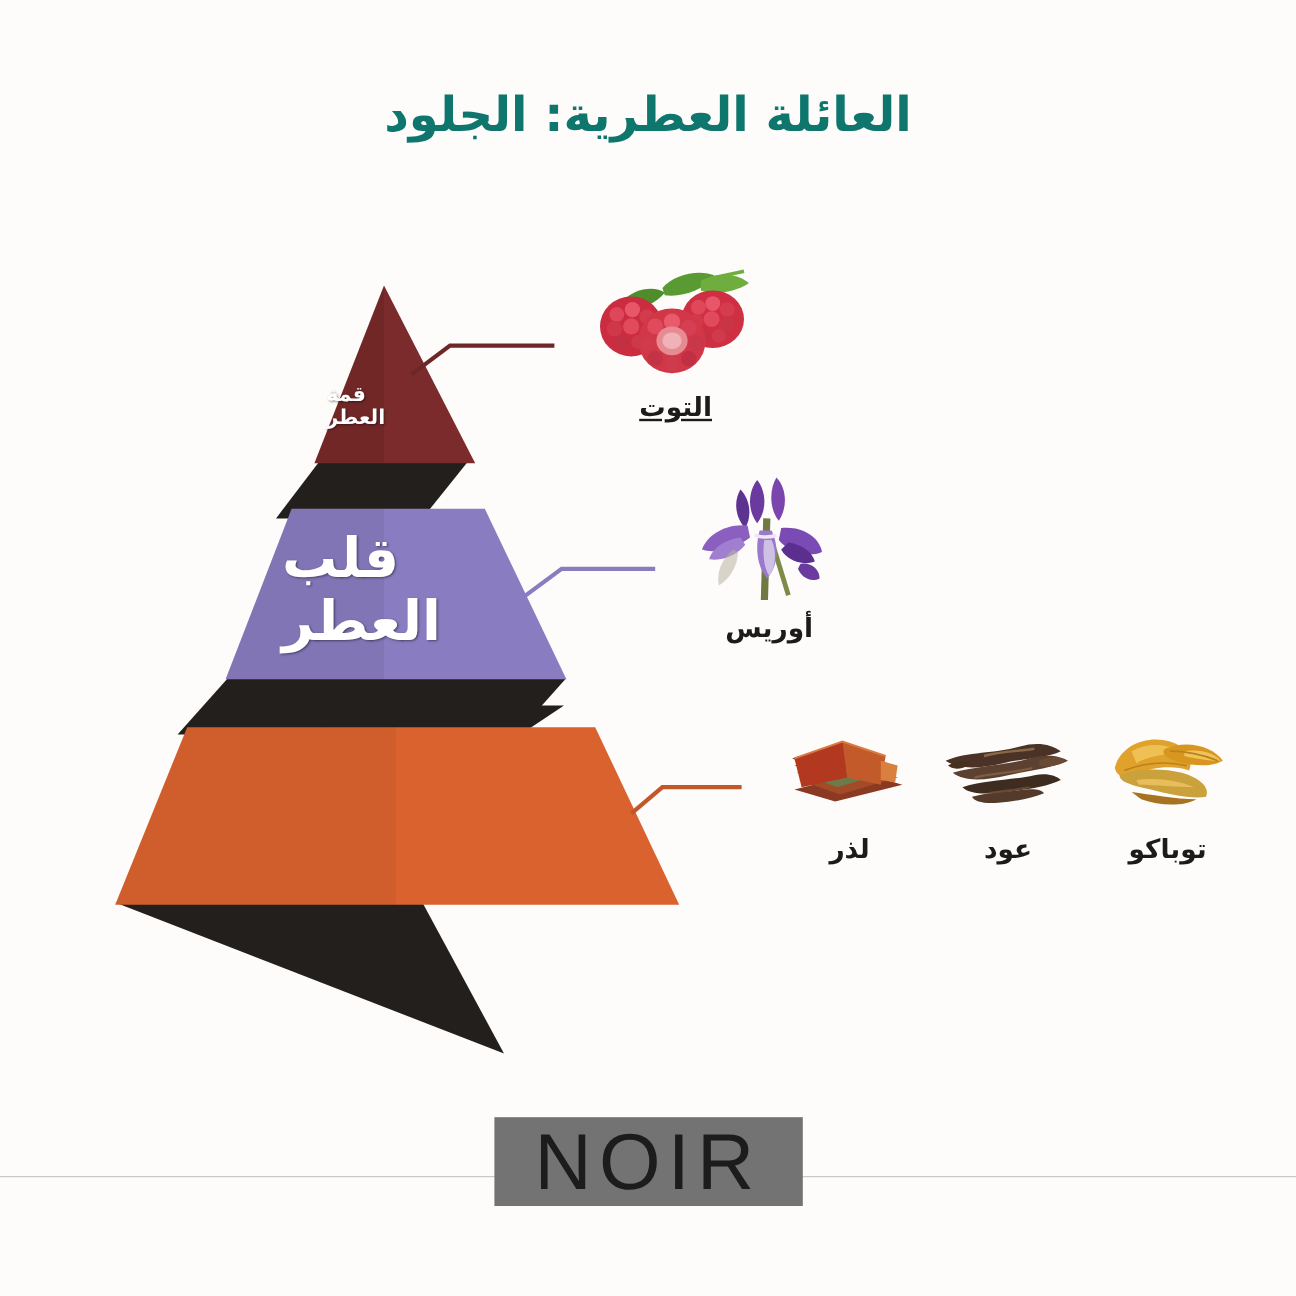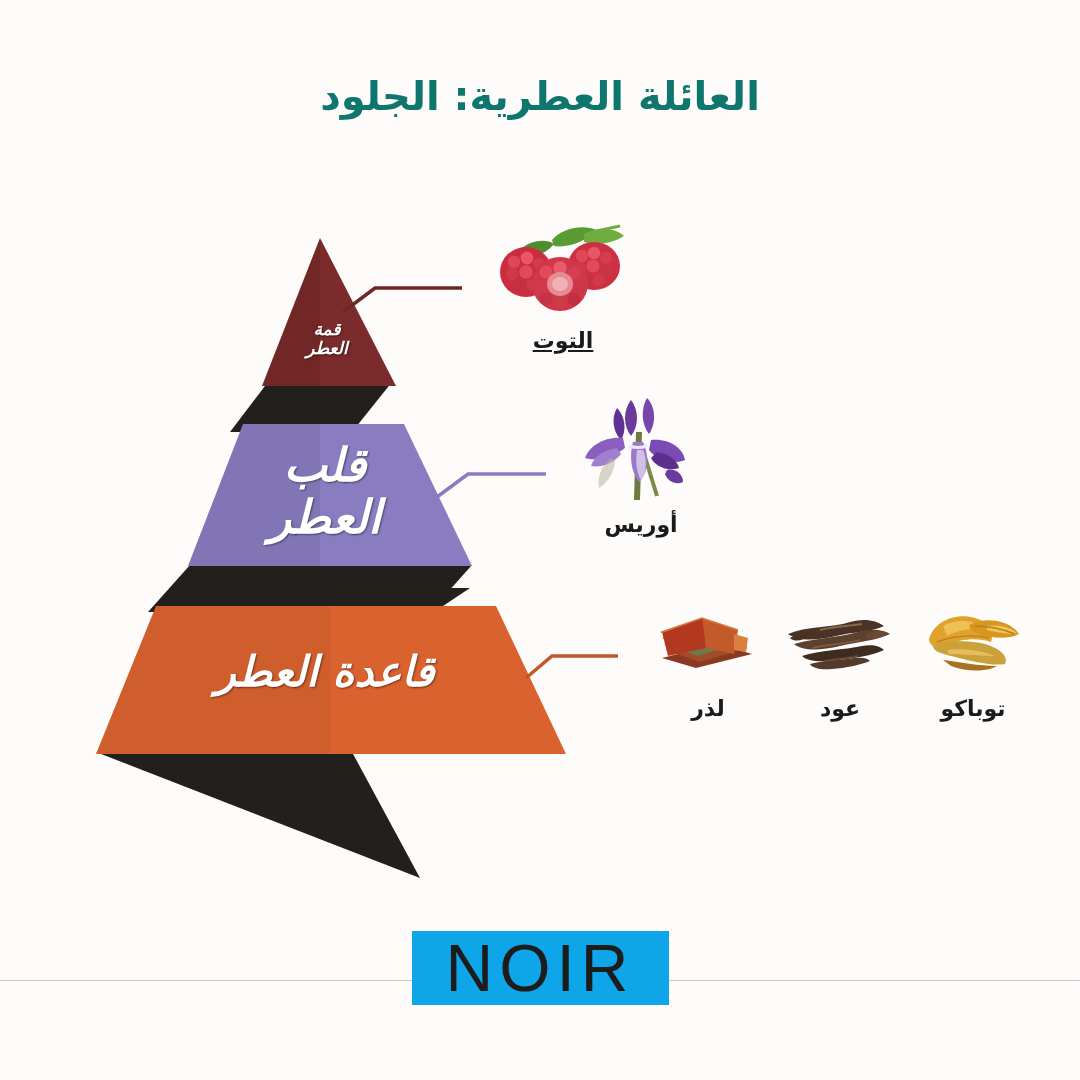--- a/index.html
+++ b/index.html
@@ -43,27 +43,26 @@
     position: absolute;
     left: 0; top: 0;
     width: 1080px;
     height: 1080px;
   }
 
   
   .tier-label {
     position: absolute;
     direction: rtl;
-    text-align: center;
+    text-align: left;
     color: #ffffff;
     font-weight: 700;
     text-shadow: 1px 1px 2px rgba(0,0,0,0.45);
     pointer-events: none;
     line-height: 1.12;
-    font-style: italic;
   }
   #label-top {
     left: 272px;
     top: 320px;
     width: 110px;
     font-size: 17px;
   }
   #label-middle {
     left: 235px;
     top: 440px;
@@ -122,21 +121,21 @@
     top: 930px;
     width: 1080px;
     text-align: center;
     font-size: 66px;
     font-weight: 400;
     letter-spacing: 6px;
     color: #1c1c1c;
     font-family: "Liberation Sans", "DejaVu Sans", sans-serif;
   }
   #brand span {
-    background: #0ea5e9;
+    background: #737373;
     padding: 0 34px;
   }
 </style>
 </head>
 <body>
 
 <div id="stage">
 
   <div id="title">العائلة العطرية: الجلود</div>
 
@@ -171,23 +170,20 @@
   <div class="tier-label" id="label-top">
     <div>قمة</div>
     <div>العطر</div>
   </div>
 
   <div class="tier-label" id="label-middle">
     <div>قلب</div>
     <div>العطر</div>
   </div>
 
-  <div class="tier-label" id="label-base">
-    <div>قاعدة العطر</div>
-  </div>
 
   <div class="ingredient" id="ing-berry">
     <div class="ing-art" style="width:150px;height:96px;">
       <svg viewBox="0 0 150 96" width="150" height="96">
 
         <path d="M64 18 C74 6 96 2 108 8 C98 20 80 26 66 24 Z" fill="#5a9a33"></path>
         <path d="M96 12 C110 4 128 6 136 14 C124 22 106 24 96 20 Z" fill="#6fae3e"></path>
         <path d="M30 30 C40 18 58 16 66 22 C56 34 40 38 30 34 Z" fill="#4f8c2c"></path>
         <path d="M104 10 L132 4" stroke="#6fae3e" stroke-width="3" fill="none"></path>
 

